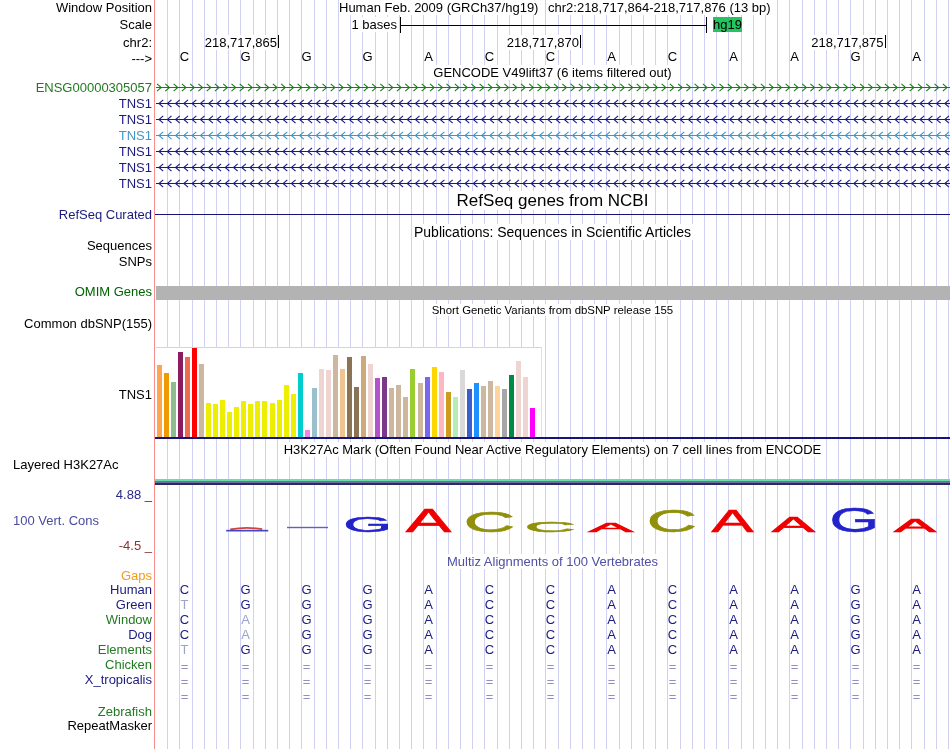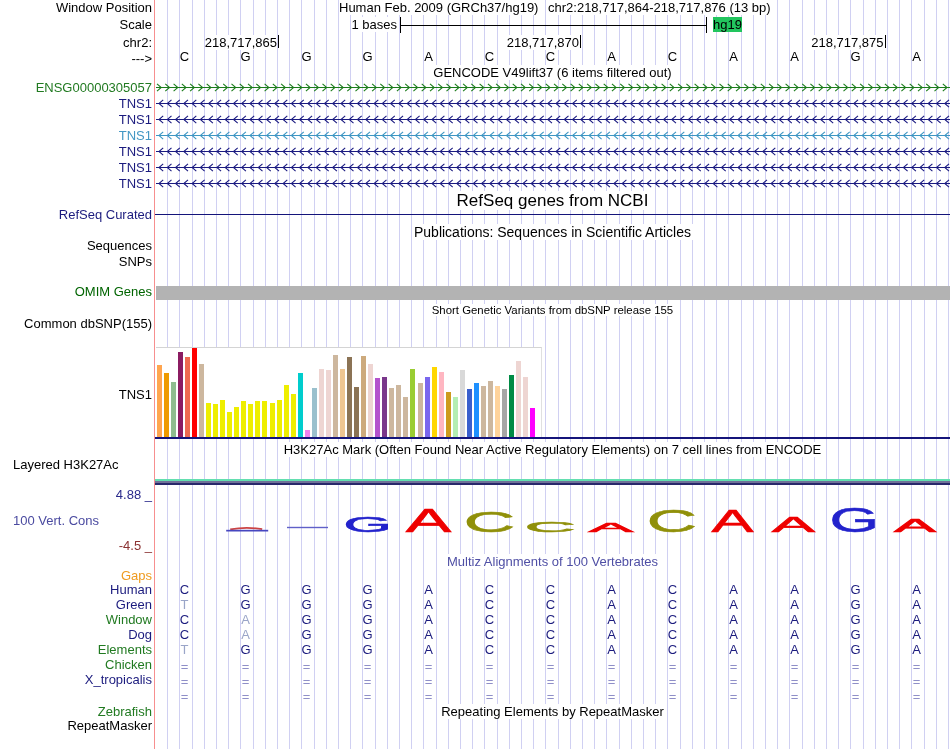--- a/index.html
+++ b/index.html
@@ -366,14 +366,13 @@
       <b class="eq">=</b>
       <b class="eq">=</b>
       <b class="eq">=</b>
       <b class="eq">=</b>
       <b class="eq">=</b>
       <b class="eq">=</b>
       <b class="eq">=</b>
       <b class="eq">=</b>
       <b class="eq">=</b>
     </div>
-<div class="ctr" style="top:704px"><span>Repeating Elements by RepeatMasker</span></div>
 <div class="lab" style="top:718px">RepeatMasker</div>
 </div>
 </body></html>

